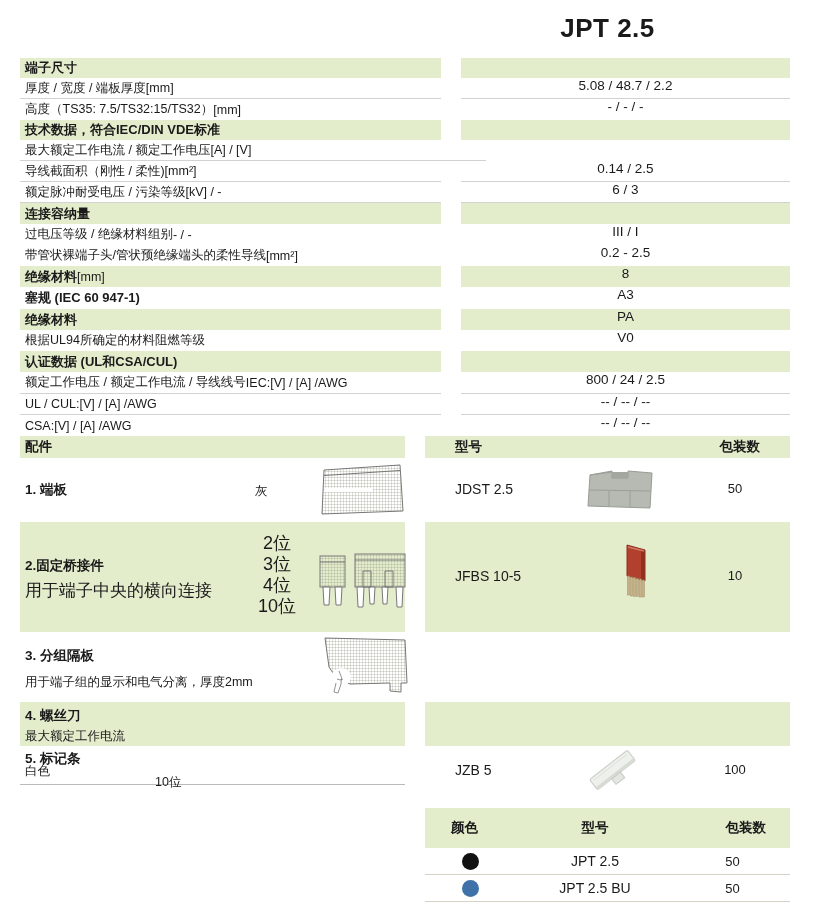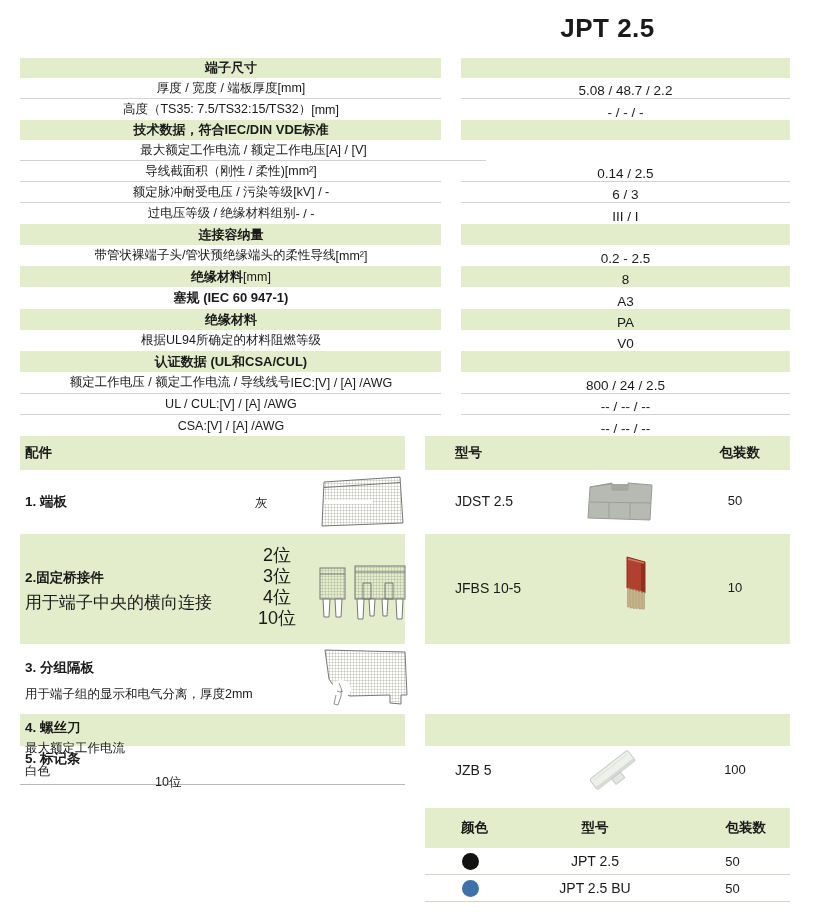--- a/index.html
+++ b/index.html
@@ -19,58 +19,58 @@
   .title{
     position:absolute;left:425px;top:13px;width:365px;
     text-align:center;font-size:26px;font-weight:bold;letter-spacing:.5px;
   }
 
   
   .table{position:absolute;left:20px;top:58px;width:770px;}
   .srow{display:flex;}
   .srow.h20{height:20px}.srow.h21{height:21px}.srow.h22{height:22px}
   .srow .l{
-    width:466px;box-sizing:border-box;display:flex;justify-content:center;
+    width:466px;box-sizing:border-box;display:flex;justify-content:flex-start;
     align-items:center;padding:0 4px 0 5px;font-size:12.5px;
   }
   .srow .r{
     width:365px;margin-left:20px;box-sizing:border-box;display:flex;
-    align-items:flex-end;justify-content:center;font-size:13.5px;
+    align-items:flex-start;justify-content:center;font-size:13.5px;
   }
   .srow .unit{font-weight:normal;white-space:nowrap;}
   .srow.g .l,.srow.g .r{background:var(--green);}
   .srow.g .lab{font-weight:bold;font-size:13px;}
   .srow.bl .lab{font-weight:bold;font-size:13px;}
   .srow.bb .l,.srow.bb .r{border-bottom:1px solid var(--line);}
 
   
   .acc{position:absolute;left:20px;top:436px;width:770px;}
   .arow{display:flex;}
   .arow .al{width:385px;box-sizing:border-box;position:relative;}
   .arow .ar{width:365px;margin-left:20px;box-sizing:border-box;position:relative;}
   .arow.g .al,.arow.g .ar{background:var(--green);}
-  .acc-head{height:34px;font-family:Liberation Serif, serif;}
+  .acc-head{height:22px;font-family:Liberation Serif, serif;}
   .acc-head .al{display:flex;align-items:center;padding-left:5px;font-weight:bold;font-size:13.5px;}
   .acc-head .ar{display:flex;align-items:center;justify-content:space-between;
     padding:0 30px;font-weight:bold;font-size:13.5px;}
-  .a1{height:64px}.a2{height:110px}.a3{height:70px}.a4{height:32px}.a5{height:39px}
+  .a1{height:64px}.a2{height:110px}.a3{height:70px}.a4{height:44px}.a5{height:39px}
   .a5 .al{border-bottom:1px solid #b9b9b9;}
   .it{position:absolute;left:5px;font-weight:bold;font-size:13.5px;white-space:nowrap;}
   .idesc{position:absolute;left:5px;font-size:17px;white-space:nowrap;}
   .imid{position:absolute;font-size:12.5px;}
   .opts{position:absolute;left:227px;top:11px;width:60px;text-align:center;font-size:18px;line-height:21px;}
   .model{position:absolute;left:30px;font-size:14px;white-space:nowrap;}
   .qty{position:absolute;left:285px;width:50px;text-align:center;font-size:13px;}
   .ph{position:absolute;}
 
   
   .ctable{position:absolute;left:425px;top:808px;width:365px;}
   .chead{height:40px;background:var(--green);display:grid;
     grid-template-columns:90px 160px 1fr;align-items:center;font-weight:bold;font-size:13.5px;}
-  .chead .c1{padding-left:36px;}
+  .chead .c1{padding-left:26px;}
   .chead .c2{text-align:center;}
   .chead .c3{text-align:right;padding-right:24px;}
   .crow{height:26px;display:grid;grid-template-columns:90px 160px 1fr;
     align-items:center;border-bottom:1px solid #d6d3c6;font-size:14px;}
   .crow .c1{display:flex;justify-content:center;}
   .crow .c2{text-align:center;}
   .crow .c3{text-align:center;font-size:13px;}
   .dot{width:17px;height:17px;border-radius:50%;}
 
   svg{display:block;}
@@ -145,36 +145,36 @@
     </div>
     <div class="srow bb h21">
       <div class="l">
           <span class="lab">额定脉冲耐受电压 / 污染等级</span>
           <span class="unit">[kV] / -</span>
         </div>
       <div class="r">
           <span>6 / 3</span>
         </div>
     </div>
+    <div class="srow g h21">
+      <div class="l">
+          <span class="lab">连接容纳量</span>
+          <span class="unit"></span>
+        </div>
+      <div class="r">
+          <span></span>
+        </div>
+    </div>
     <div class="srow h21">
       <div class="l">
           <span class="lab">过电压等级 / 绝缘材料组别</span>
           <span class="unit">- / -</span>
         </div>
       <div class="r">
           <span>III / I</span>
-        </div>
-    </div>
-    <div class="srow g h21">
-      <div class="l">
-          <span class="lab">连接容纳量</span>
-          <span class="unit"></span>
-        </div>
-      <div class="r">
-          <span></span>
         </div>
     </div>
     <div class="srow h21">
       <div class="l">
           <span class="lab">带管状裸端子头/管状预绝缘端头的柔性导线</span>
           <span class="unit">[mm²]</span>
         </div>
       <div class="r">
           <span>0.2 - 2.5</span>
         </div>

